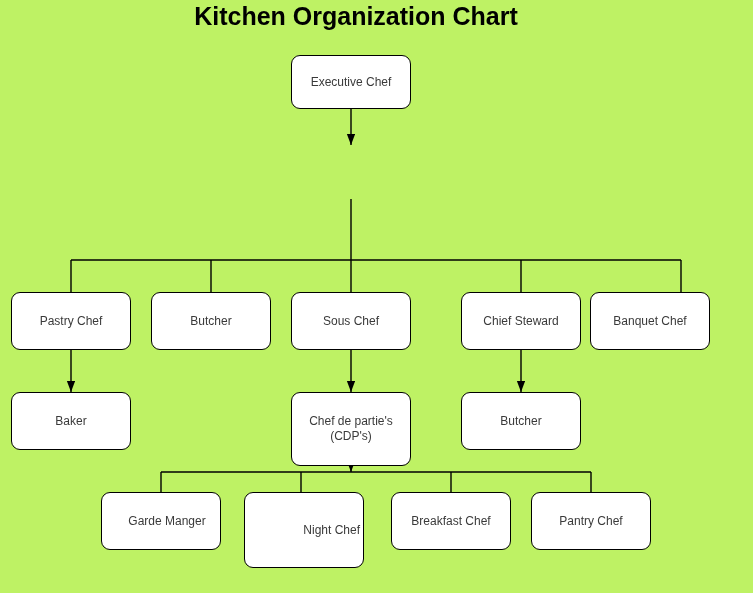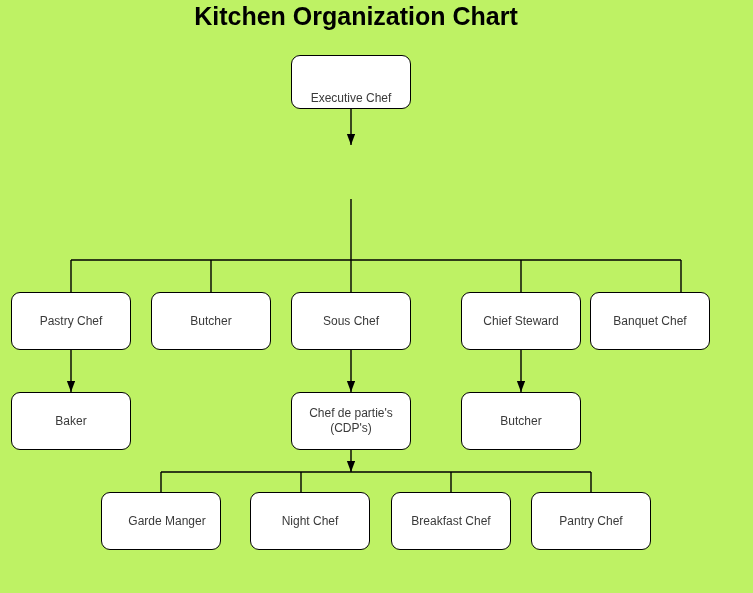--- a/index.html
+++ b/index.html
@@ -47,36 +47,36 @@
     display: flex;
     align-items: center;
     justify-content: center;
     text-align: center;
     font-size: 12px;
     line-height: 1.25;
     color: #3a3a3a;
     padding: 2px 3px;
   }
   
-  .n-exec        { left: 291px; top: 55px;  height: 54px; align-items: flex-end; }
+  .n-exec        { left: 291px; top: 55px;  height: 54px; }
   
   .n-exec-sous   { left: 291px; top: 145px; height: 54px; }
   
   .n-pastry      { left: 11px;  top: 292px; height: 58px; }
   .n-butcher     { left: 151px; top: 292px; height: 58px; }
   .n-sous        { left: 291px; top: 292px; height: 58px; }
   .n-chief-stwd  { left: 461px; top: 292px; height: 58px; }
   .n-banquet     { left: 590px; top: 292px; height: 58px; }
   
   .n-baker       { left: 11px;  top: 392px; height: 58px; }
-  .n-cdp         { left: 291px; top: 392px; height: 58px; }
+  .n-cdp         { left: 291px; top: 392px; height: 74px; }
   .n-steward     { left: 461px; top: 392px; height: 58px; }
   
   .n-garde       { left: 101px; top: 492px; height: 58px; padding-left: 15px; }
-  .n-night       { left: 250px; top: 492px; height: 58px; }
+  .n-night       { left: 244px; top: 492px; height: 76px; justify-content: flex-end; }
   .n-breakfast   { left: 391px; top: 492px; height: 58px; }
   .n-pantry      { left: 531px; top: 492px; height: 58px; }
 </style>
 </head>
 <body>
 
 <div id="canvas">
 
   <div id="chart-title">Kitchen Organization Chart</div>
 

